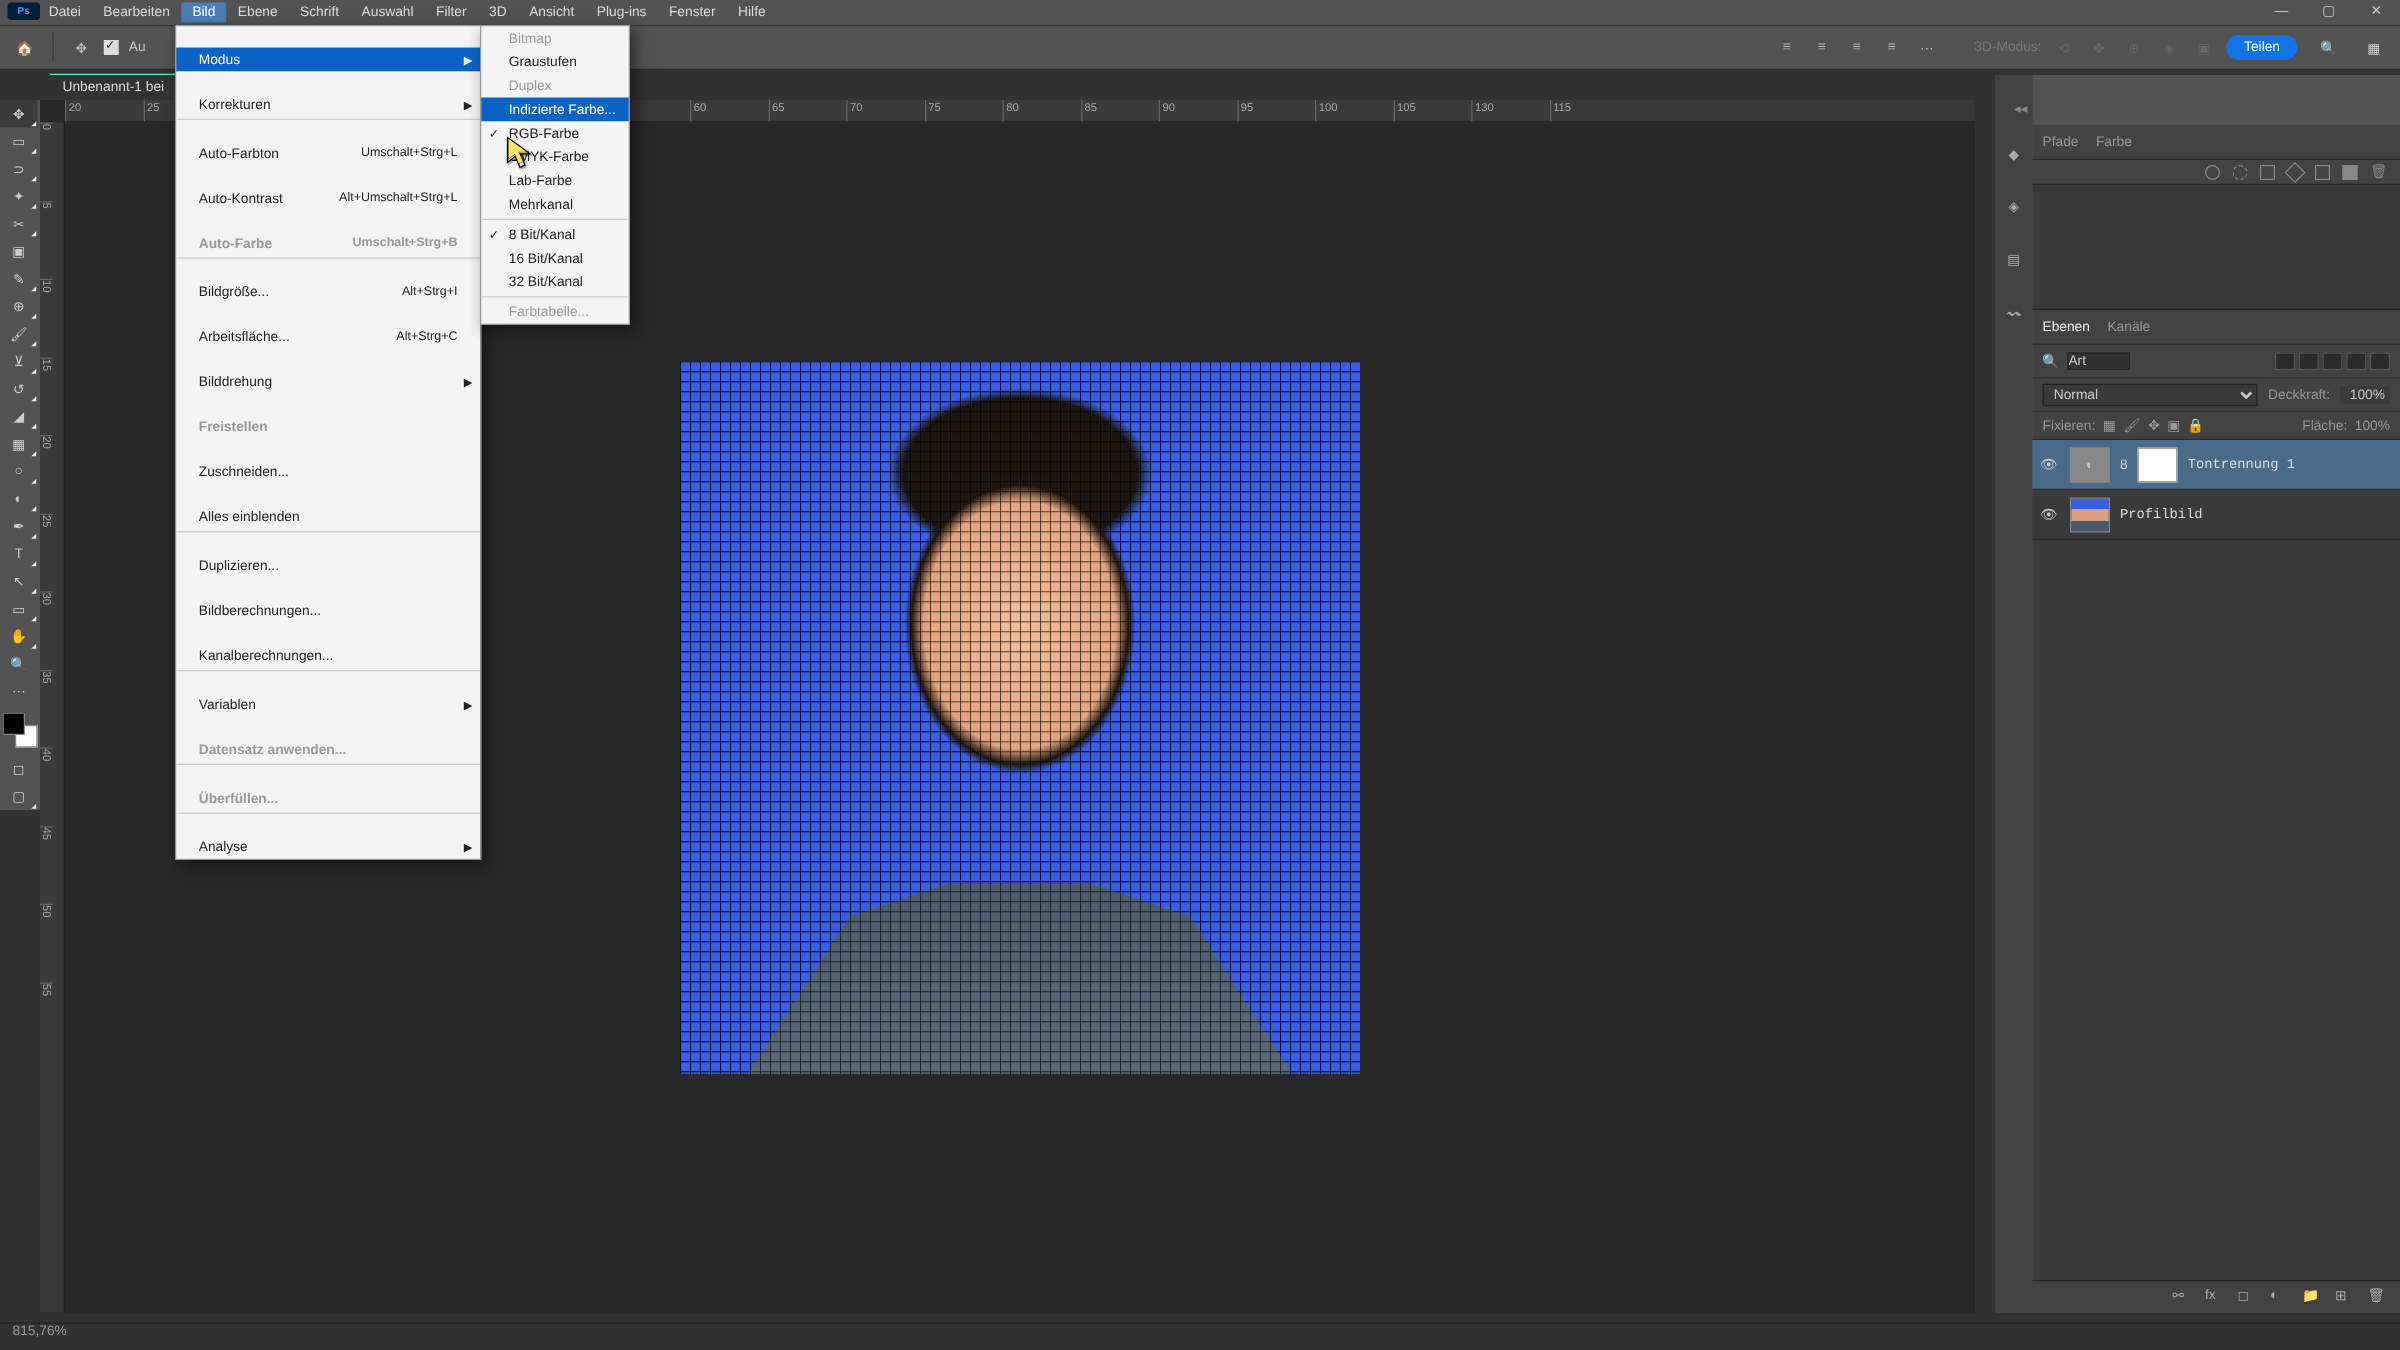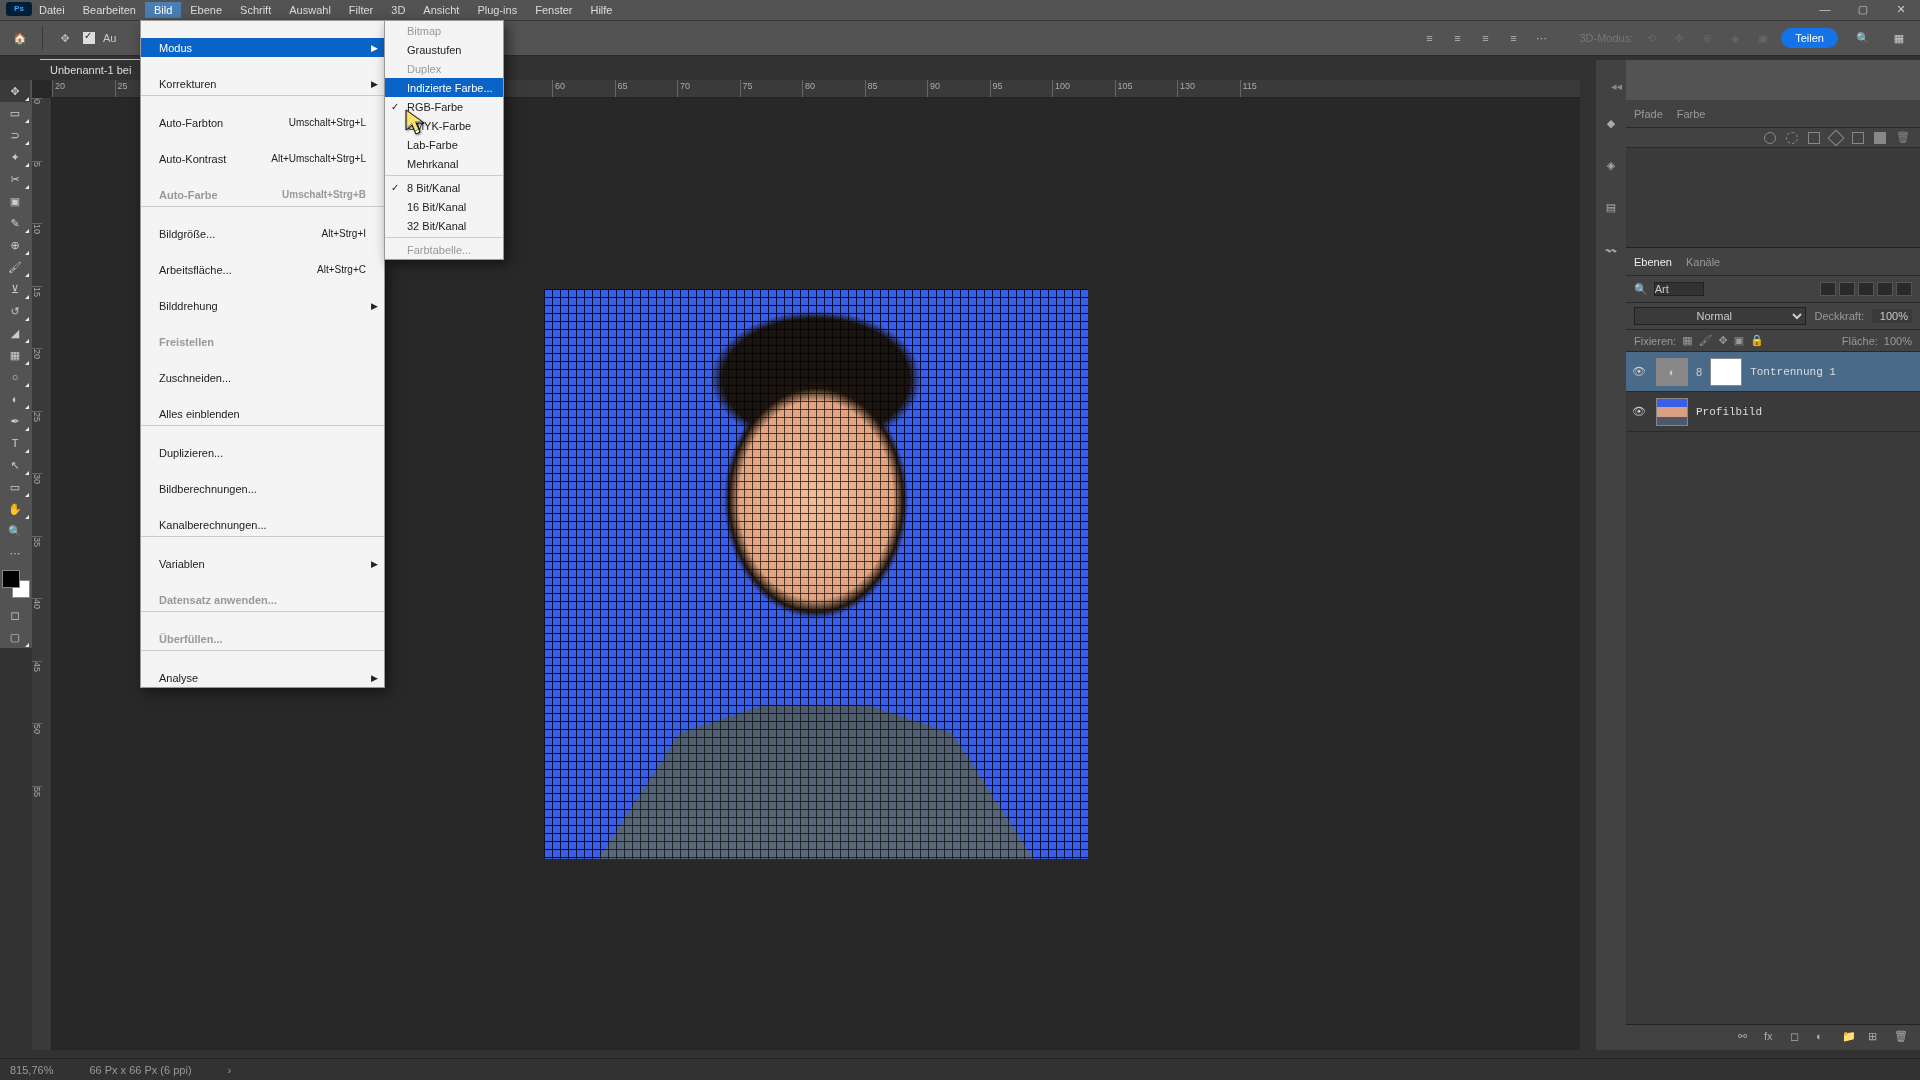--- a/index.html
+++ b/index.html
@@ -89,36 +89,36 @@
 .rpanel { position:absolute; right:0; top:60px; bottom:30px; width:324px; background:#535353; display:flex;}
 .rstrip { width:30px; background:#424242; display:flex; flex-direction:column; align-items:center; padding-top:20px; gap:18px;}
 .rstrip .ic2 { width:24px; height:24px; color:#aaa; display:flex; align-items:center; justify-content:center;}
 .rmain { flex:1; display:flex; flex-direction:column;margin-top:40px;}
 .panel-tabs { height:28px; background:#424242; display:flex; align-items:center; padding:0 8px; gap:14px; border-bottom:1px solid #2a2a2a;}
 .panel-tabs .pt { color:#999; padding:2px 0;}
 .panel-tabs .pt.act { color:#eee;}
 .layers-body { flex:1; background:#3a3a3a; }
 .lay-opts { padding:6px 8px; display:flex; align-items:center; gap:6px; border-bottom:1px solid #2a2a2a; background:#424242;}
 .blend-row { display:flex; padding:4px 8px; gap:8px; align-items:center; background:#424242; border-bottom:1px solid #2a2a2a;}
-.blend-row select { background:#3a3a3a; color:#ccc; border:1px solid #222; padding:1px 4px; flex:1;text-align:center;}
+.blend-row select { background:#3a3a3a; color:#ccc; border:1px solid #222; padding:1px 4px; flex:1;}
 .blend-row .lbl { color:#999;}
 .blend-row .val { background:#3a3a3a; padding:1px 4px; width:40px; text-align:right;}
 .lock-row { display:flex; padding:4px 8px; gap:6px; align-items:center; background:#424242; border-bottom:1px solid #2a2a2a; font-size:10px; color:#999;}
 .layer { height:40px; display:flex; align-items:center; padding:0 6px; gap:8px; background:#3a3a3a; border-bottom:1px solid #2a2a2a;}
 .layer.sel { background:#4a6a8a;}
 .layer .eye { width:16px; color:#ccc;}
 .layer .thumb { width:32px; height:28px; background:#fff; border:1px solid #888;}
 .layer .thumb.adj { background:#888; display:flex; align-items:center; justify-content:center;}
 .layer .mask { width:32px; height:28px; background:#fff; border:1px solid #888;}
 .layer .lname { color:#ddd;font-family:Liberation Mono, monospace;}
 .layer-icons-bot { position:absolute; bottom:30px; right:0; width:294px; height:26px; background:#424242; display:flex; align-items:center; justify-content:flex-end; gap:10px; padding:0 10px; border-top:1px solid #222;}
 .layer-icons-bot .bi { width:16px; height:16px; color:#aaa;}
 
 
-.status { position:absolute; left:0; right:0; bottom:0; height:22px; background:#323232; border-top:1px solid #222; display:flex; align-items:center; padding:0 10px; gap:36px; color:#999;}
+.status { position:absolute; left:0; right:0; bottom:0; height:22px; background:#323232; border-top:1px solid #222; display:flex; padding:0 10px; gap:20px; color:#999;flex-direction:column;}
 
 .filter-icons { display:flex; gap:3px; margin-left:auto;}
 .filter-icons .fi { width:16px; height:14px; background:#2a2a2a; border:1px solid #555;}
 
 .geo-row{ height:20px; background:#424242; border-bottom:1px solid #2a2a2a; display:flex; align-items:center; justify-content:flex-end; gap:10px; padding:0 10px;}
 .geo-row .g{width:12px;height:12px;border:1px solid #888;}
 </style>
 </head>
 <body>
 

